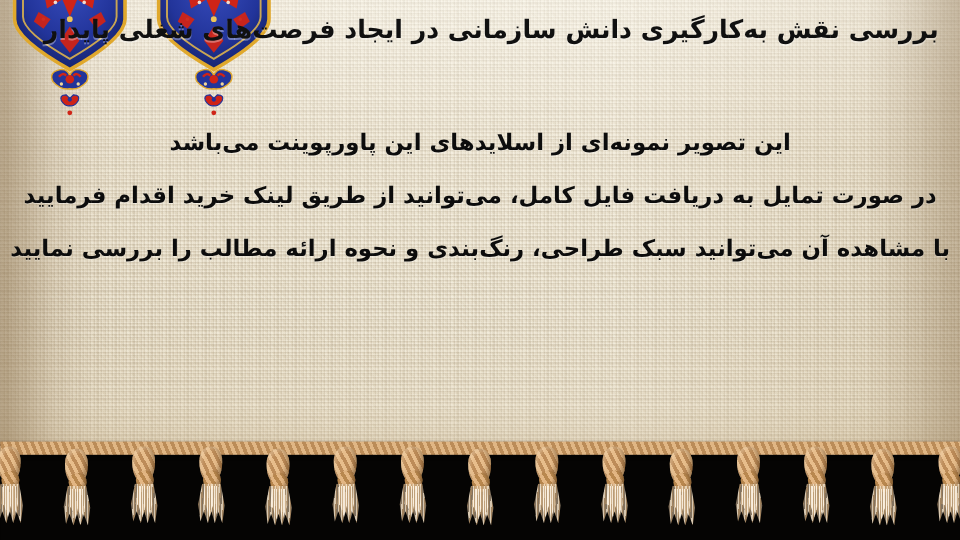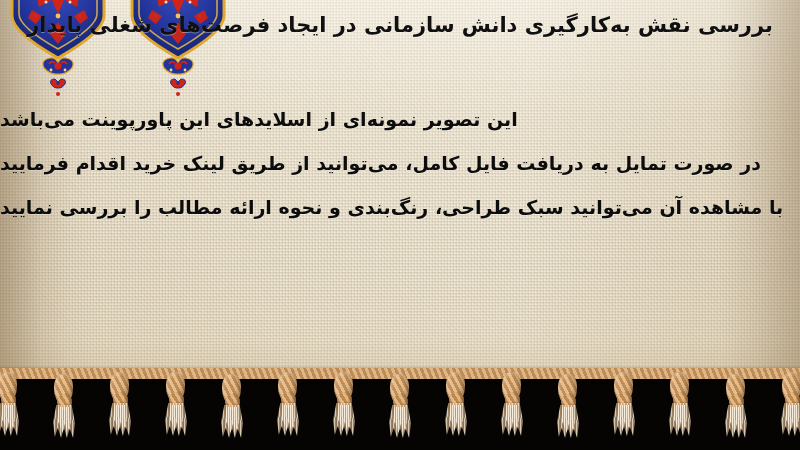--- a/index.html
+++ b/index.html
@@ -60,29 +60,29 @@
 
   
   .ornaments{position:absolute;left:0;top:0;width:260px;height:110px;}
   .ornament{position:absolute;top:-46px;width:104px;height:150px;}
   .ornament.o1{left:6px;}
   .ornament.o2{left:126px;}
 
   
   .title{
     position:absolute;left:0;right:0;top:10px;
-    text-align:center;color:#101010;
+    color:#101010;
     font-size:21px;line-height:30px;font-weight:700;
     letter-spacing:0px;
     text-shadow:0 1px 0 rgba(255,255,255,0.35);
     padding:0 18px;box-sizing:border-box;
   }
   .body-lines{
     position:absolute;left:0;right:0;top:108px;
-    text-align:left;color:#0c0c0c;
+    text-align:center;color:#0c0c0c;
   }
   .body-lines .bl{
     font-size:19px;line-height:22px;font-weight:700;
     margin-bottom:22px;
     text-shadow:0 1px 0 rgba(255,255,255,0.3);
     white-space:nowrap;
   }
   .body-lines .bl:last-child{margin-bottom:0;}
 
   

